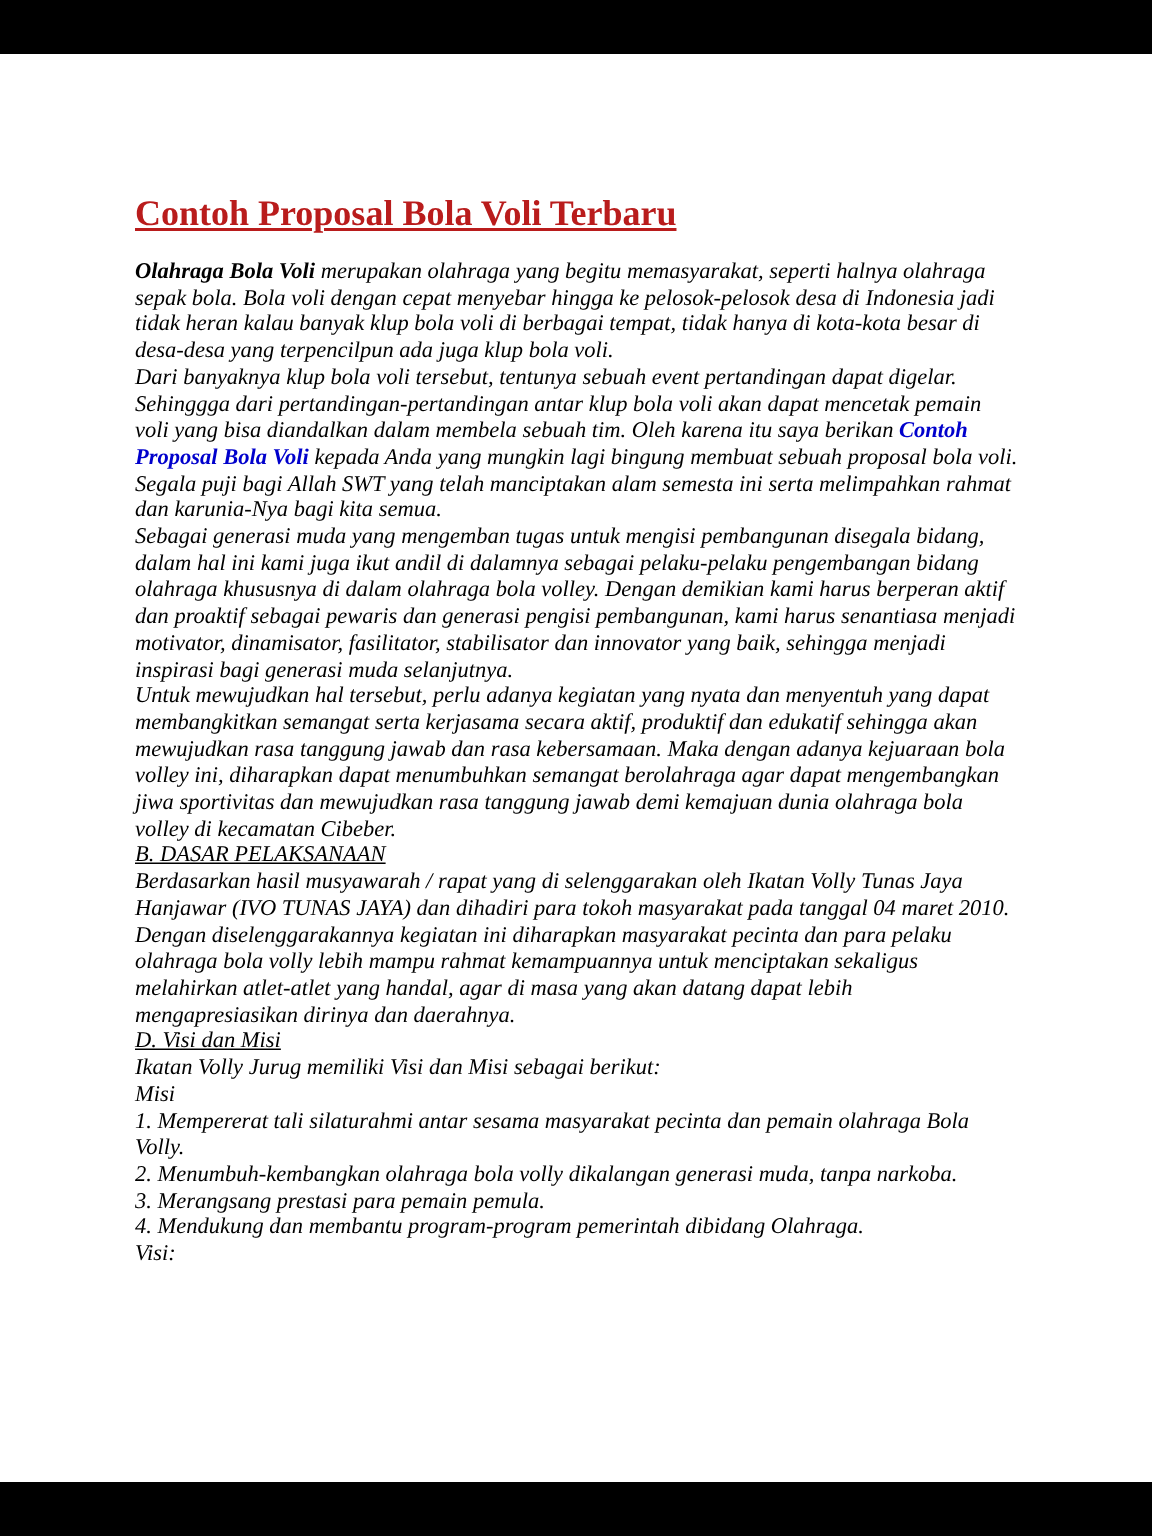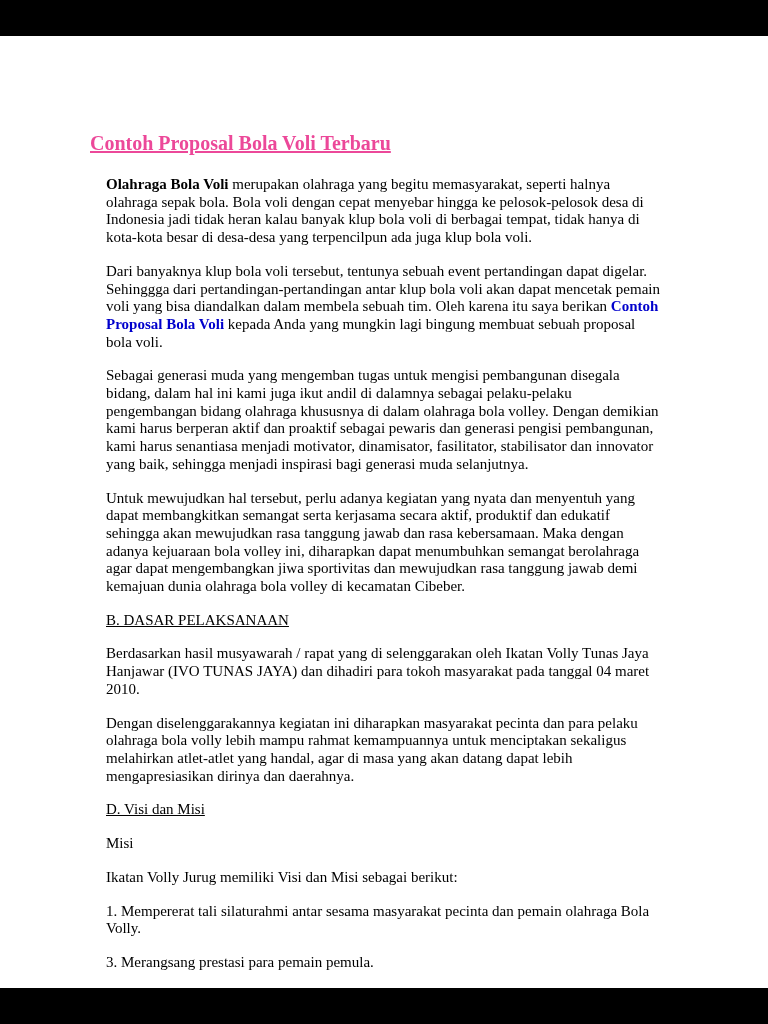--- a/index.html
+++ b/index.html
@@ -39,29 +39,30 @@
     top: 90px;
     left: 90px;
     width: 590px;
     color: #000000;
     font-size: 15px;
     line-height: 17.7px;
     text-align: left;
   }
   .doc-title {
     margin: 0 0 13px 0;
-    font-size: 20px;
+    font-size: 24px;
     line-height: 34px;
     font-weight: bold;
-    color: #ec4899;
+    color: #b91c1c;
     text-decoration: underline;
   }
   p {
-    margin: 16px;
+    margin: 0;
     padding: 0;
+    font-style: italic;
   }
   .bold { font-weight: bold; }
   .blue-bold {
     font-weight: bold;
     color: #0000cc;
   }
   .heading { text-decoration: underline; }
   .visi-caps {
     letter-spacing: 1px;
     font-size: 14.5px;
@@ -75,34 +76,37 @@
 
   <div class="page">
     <div class="content">
 
       <h1 class="doc-title">Contoh Proposal Bola Voli Terbaru</h1>
 
       <p><span class="bold">Olahraga Bola Voli</span><span> merupakan olahraga yang begitu memasyarakat, seperti halnya olahraga sepak bola. Bola voli dengan cepat menyebar hingga ke pelosok-pelosok desa di Indonesia jadi tidak heran kalau banyak klup bola voli di berbagai tempat, tidak hanya di kota-kota besar di desa-desa yang terpencilpun ada juga klup bola voli.</span></p>
 
       <p><span>Dari banyaknya klup bola voli tersebut, tentunya sebuah event pertandingan dapat digelar. Sehinggga dari pertandingan-pertandingan antar klup bola voli akan dapat mencetak pemain voli yang bisa diandalkan dalam membela sebuah tim. Oleh karena itu saya berikan </span><span class="blue-bold">Contoh Proposal Bola Voli</span><span> kepada Anda yang mungkin lagi bingung membuat sebuah proposal bola voli.</span></p>
 
+      <p>Segala puji bagi Allah SWT yang telah manciptakan alam semesta ini serta melimpahkan rahmat dan karunia-Nya bagi kita semua.</p>
       <p>Sebagai generasi muda yang mengemban tugas untuk mengisi pembangunan disegala bidang, dalam hal ini kami juga ikut andil di dalamnya sebagai pelaku-pelaku pengembangan bidang olahraga khususnya di dalam olahraga bola volley. Dengan demikian kami harus berperan aktif dan proaktif sebagai pewaris dan generasi pengisi pembangunan, kami harus senantiasa menjadi motivator, dinamisator, fasilitator, stabilisator dan innovator yang baik, sehingga menjadi inspirasi bagi generasi muda selanjutnya.</p>
       <p>Untuk mewujudkan hal tersebut, perlu adanya kegiatan yang nyata dan menyentuh yang dapat membangkitkan semangat serta kerjasama secara aktif, produktif dan edukatif sehingga akan mewujudkan rasa tanggung jawab dan rasa kebersamaan. Maka dengan adanya kejuaraan bola volley ini, diharapkan dapat menumbuhkan semangat berolahraga agar dapat mengembangkan jiwa sportivitas dan mewujudkan rasa tanggung jawab demi kemajuan dunia olahraga bola volley di kecamatan Cibeber.</p>
 
       <p class="heading">B. DASAR PELAKSANAAN</p>
       <p>Berdasarkan hasil musyawarah / rapat yang di selenggarakan oleh Ikatan Volly Tunas Jaya Hanjawar (IVO TUNAS JAYA) dan dihadiri para tokoh masyarakat pada tanggal 04 maret 2010.</p>
 
       <p>Dengan diselenggarakannya kegiatan ini diharapkan masyarakat pecinta dan para pelaku olahraga bola volly lebih mampu rahmat kemampuannya untuk menciptakan sekaligus melahirkan atlet-atlet yang handal, agar di masa yang akan datang dapat lebih mengapresiasikan dirinya dan daerahnya.</p>
 
       <p class="heading">D. Visi dan Misi</p>
+      <p>Ikatan Volly Jurug memiliki Visi dan Misi sebagai berikut:</p>
+
       <p>Misi</p>
-
-      <p>Ikatan Volly Jurug memiliki Visi dan Misi sebagai berikut:</p>
       <p>1. Mempererat tali silaturahmi antar sesama masyarakat pecinta dan pemain olahraga Bola Volly.</p>
+      <p>2. Menumbuh-kembangkan olahraga bola volly dikalangan generasi muda, tanpa narkoba.</p>
       <p>3. Merangsang prestasi para pemain pemula.</p>
       <p>4. Mendukung dan membantu program-program pemerintah dibidang Olahraga.</p>
 
+      <p>Visi:</p>
 
     </div>
   </div>
 
   <div class="letterbox bottom"></div>
 </div>
 
 </body></html>

